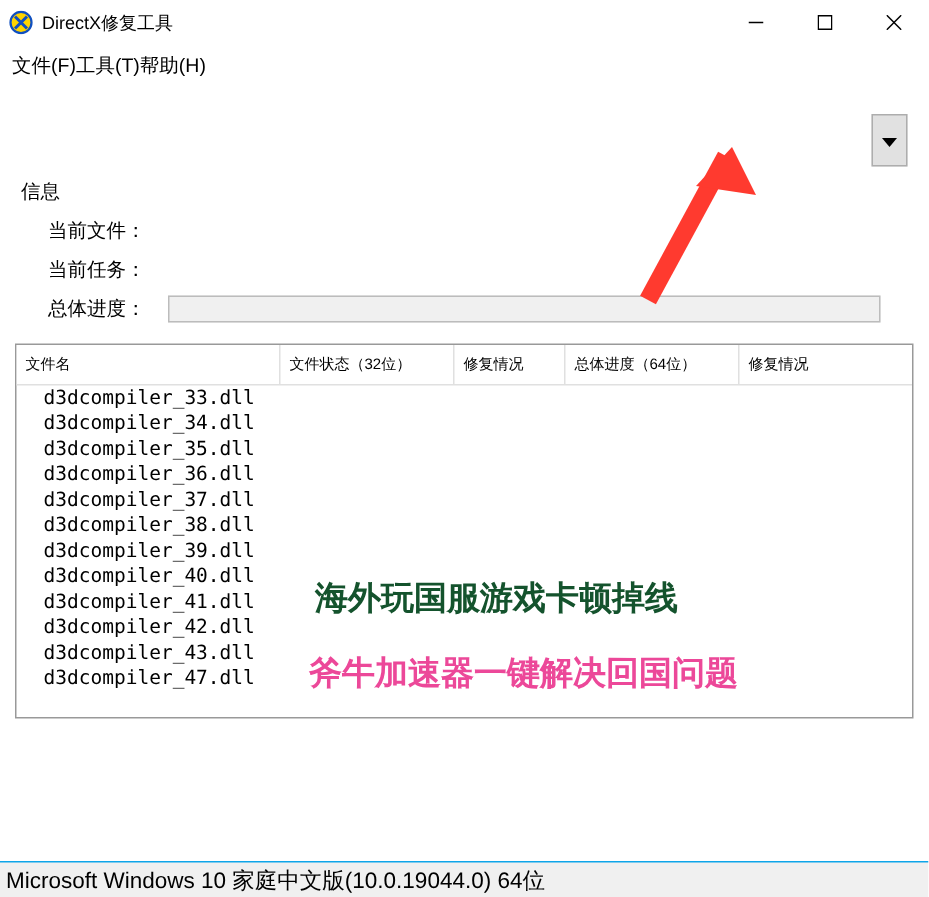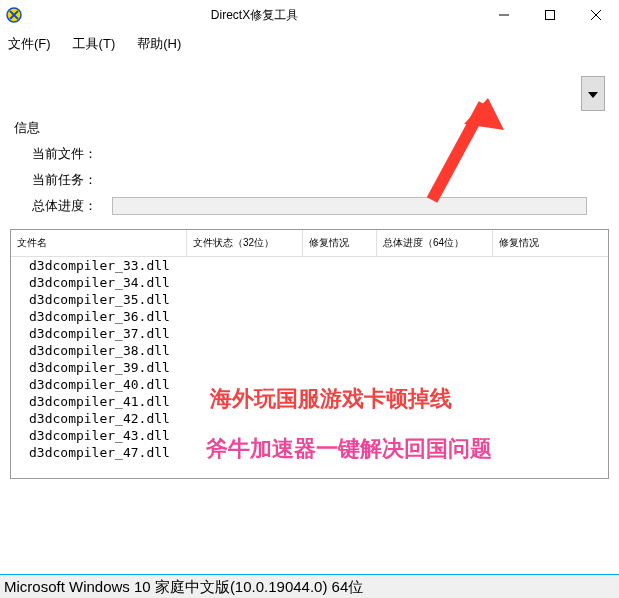--- a/index.html
+++ b/index.html
@@ -1,44 +1,44 @@
 <!DOCTYPE html>
 <html><head>
   <meta charset="utf-8">
   <style>
     * { box-sizing: border-box; margin: 0; padding: 0; }
     body { width: 619px; height: 598px; font-family: "Microsoft YaHei", sans-serif; font-size: 12px; background: #fff; overflow: hidden; position: relative; }
-    .titlebar { height: 30px; display: flex; align-items: center; padding: 0 0 0 6px; background: #fff; text-align: center; }
+    .titlebar { height: 30px; display: flex; align-items: center; padding: 0 0 0 6px; background: #fff; }
     .titlebar .icon { width: 16px; height: 16px; margin-right: 6px; }
     .titlebar .title { flex: 1; font-size: 12px; }
     .titlebar .winbtns { display: flex; align-items: center; }
     .winbtn { width: 46px; height: 30px; display: flex; align-items: center; justify-content: center; cursor: pointer; }
     .winbtn svg { width: 10px; height: 10px; }
-    .menubar { height: 28px; display: flex; align-items: center; padding: 0 8px; gap: 22px; font-size: 13px; }
+    .menubar { height: 28px; display: flex; align-items: center; padding: 0 8px; font-size: 13px; }
     .menubar span { cursor: pointer; }
     .toolbar-area { padding: 18px 14px 8px 14px; display: flex; justify-content: flex-end; align-items: center; gap: 4px; }
     .main-btn { border: 2px solid #0078d7; background: #e5f1fb; padding: 8px 24px; font-size: 14px; cursor: pointer; }
     .dropdown-btn { border: 1px solid #adadad; background: #e1e1e1; width: 24px; height: 35px; display: flex; align-items: center; justify-content: center; cursor: pointer; }
     .info-section { padding: 0 14px; }
     .info-heading { font-size: 13px; margin-bottom: 8px; }
     .info-row { display: flex; align-items: center; margin: 8px 0 8px 18px; font-size: 13px; }
     .info-row .label { width: 80px; }
     .progress-bar { flex: 1; height: 18px; border: 1px solid #bcbcbc; background: #f0f0f0; margin-right: 18px; }
     .table-wrap { margin: 14px 10px 0 10px; border: 1px solid #999; height: 250px; overflow-y: scroll; background: #fff; }
     .table-header { display: flex; background: #fff; border-bottom: 1px solid #e0e0e0; }
     .table-header .col { border-right: 1px solid #e0e0e0; padding: 6px 6px; font-size: 10px; }
     .col-name { width: 176px; }
     .col-s32 { width: 116px; }
     .col-fix1 { width: 74px; }
     .col-s64 { width: 116px; }
     .col-fix2 { width: 70px; border-right: none !important; }
     .table-body .row { display: flex; font-family: "SimSun", monospace; font-size: 13px; padding: 1px 0 1px 18px; }
     .statusbar { position: absolute; bottom: 0; left: 0; right: 0; height: 24px; background: #f0f0f0; border-top: 1px solid #0ea5e9; padding: 3px 4px; font-size: 15px; }
     .overlay-text { position: absolute; font-size: 22px; font-weight: bold; pointer-events: none; }
-    .ov1 { color: #ef4444; left: 210px; top: 384px; }
+    .ov1 { color: #14532d; left: 210px; top: 384px; }
     .ov2 { color: #ec4899; left: 206px; top: 434px; }
     .arrow { position: absolute; left: 414px; top: 94px; pointer-events: none; }
   </style>
 </head>
 <body>
 
 <div class="titlebar">
   <span class="icon">
     <svg viewBox="0 0 16 16">
         <circle cx="8" cy="8" r="7" fill="#ffd400" stroke="#1050c0" stroke-width="1.5"></circle>

